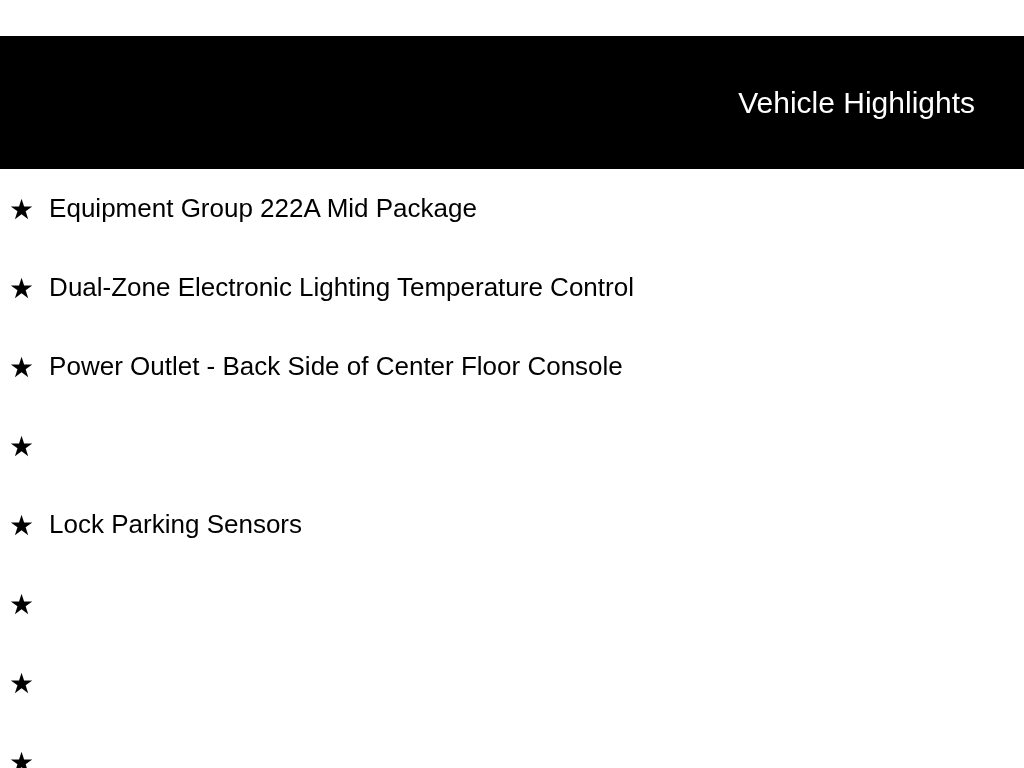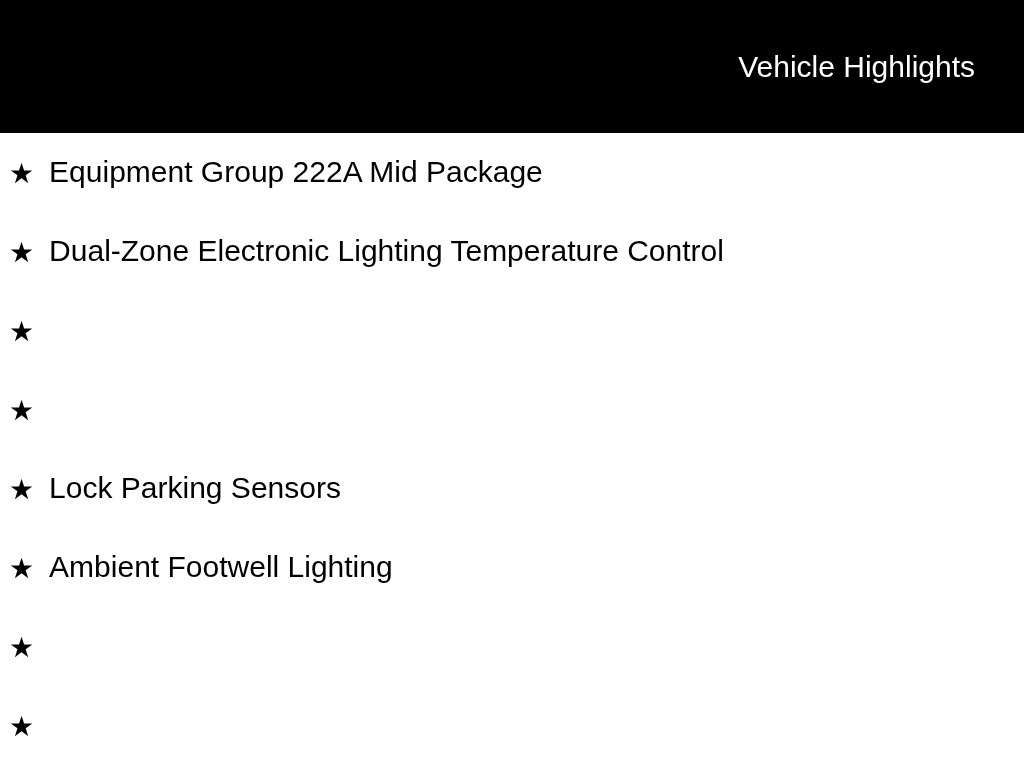--- a/index.html
+++ b/index.html
@@ -21,20 +21,21 @@
     overflow: hidden;
   }
   .header {
     width: 1024px;
     height: 133px;
     background: var(--header-bg);
     display: flex;
     align-items: center;
     justify-content: flex-end;
     padding-right: 49px;
+    margin-top: 36px;
   }
   .header-title {
     color: var(--header-text);
     font-size: 30px;
     line-height: 1;
     white-space: nowrap;
   }
   .highlights-list {
     list-style: none;
     margin: 0;
@@ -50,21 +51,21 @@
     font-family: "DejaVu Sans", sans-serif;
     font-size: 28px;
     line-height: 1;
     margin-left: 9px;
     margin-right: 15px;
     color: var(--text);
     position: relative;
     top: 1px;
   }
   .item-label {
-    font-size: 30px;
+    font-size: 26px;
     line-height: 1.15;
     white-space: nowrap;
   }
 </style>
 </head>
 <body>
 
 <div class="header">
   <span class="header-title">Vehicle Highlights</span>
 </div>
@@ -73,31 +74,31 @@
   <li class="item">
     <span class="star">★</span>
     <span class="item-label">Equipment Group 222A Mid Package</span>
   </li>
   <li class="item">
     <span class="star">★</span>
     <span class="item-label">Dual-Zone Electronic Lighting Temperature Control</span>
   </li>
   <li class="item">
     <span class="star">★</span>
+    <span class="item-label">Power Outlet - Back Side of Center Floor Console</span>
   </li>
   <li class="item">
     <span class="star">★</span>
   </li>
   <li class="item">
     <span class="star">★</span>
     <span class="item-label">Lock Parking Sensors</span>
   </li>
   <li class="item">
     <span class="star">★</span>
-    <span class="item-label">Ambient Footwell Lighting</span>
   </li>
   <li class="item">
     <span class="star">★</span>
   </li>
   <li class="item">
     <span class="star">★</span>
   </li>
 </ul>
 
 </body></html>

